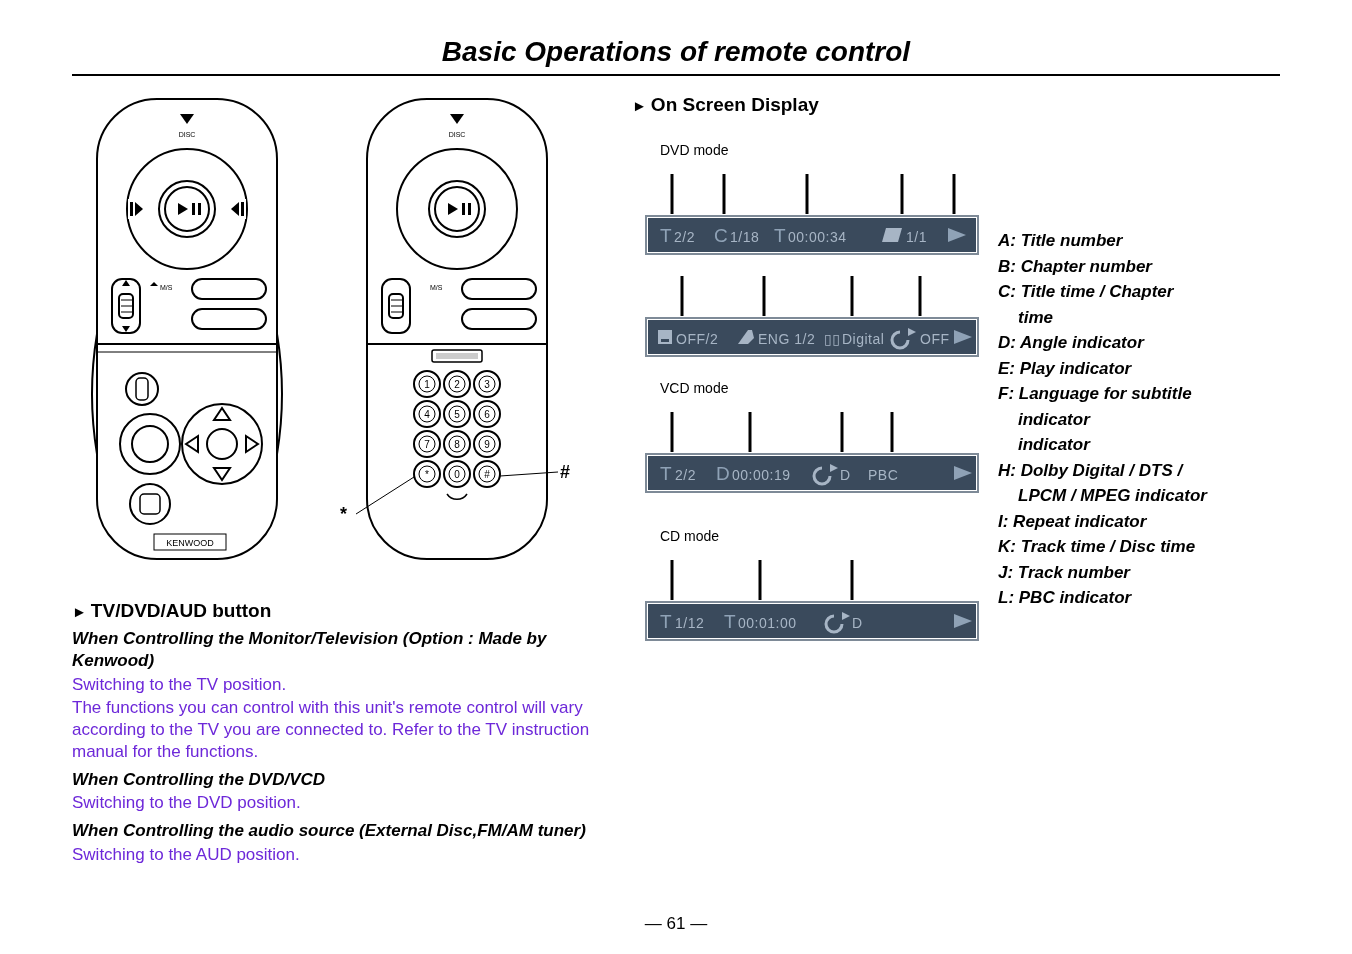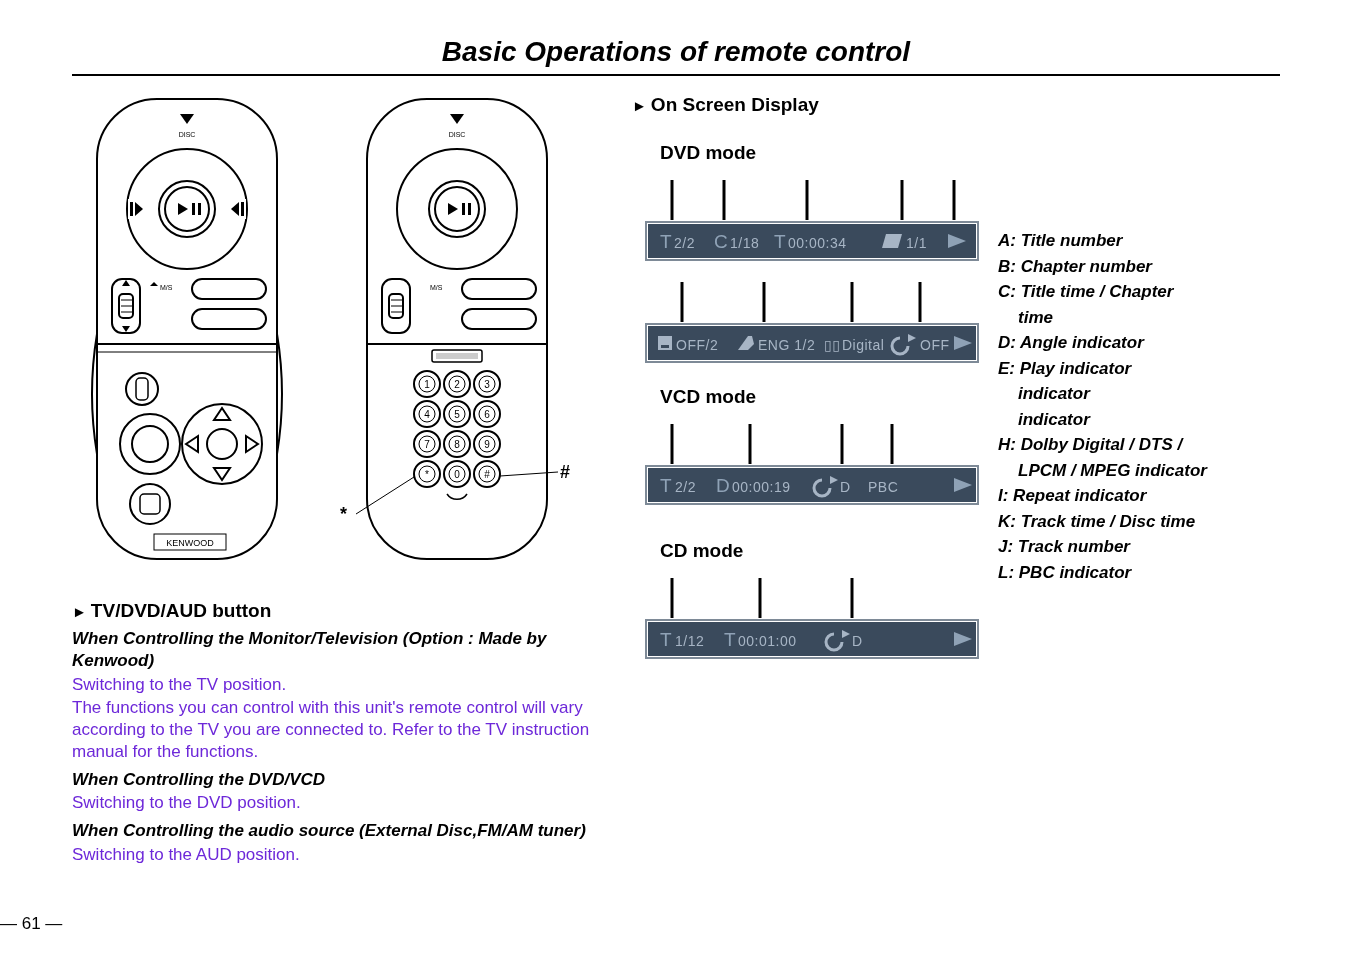--- a/index.html
+++ b/index.html
@@ -79,22 +79,22 @@
     margin: 2px 0 0 0;
     font-size: 17px;
     line-height: 1.28;
     color: #6d28d9;
   }
   .osd-section-title {
     margin-top: 0;
     margin-bottom: 6px;
   }
   .mode-heading {
-    font-weight: bold;
-    font-size: 19px;
+    font-weight: normal;
+    font-size: 14px;
     margin: 20px 0 10px 28px;
   }
   .osd-bar {
     margin-left: 10px;
     margin-bottom: 12px;
     position: relative;
   }
   .osd-bar svg { display:block; }
   .right-lower {
     display: flex;
@@ -108,21 +108,21 @@
     font-size: 17px;
     line-height: 1.5;
   }
   .legend div { white-space: nowrap; }
   .legend .ind { margin-left: 20px; font-style: italic; font-weight: bold; }
   .pagenum {
     position: absolute;
     bottom: 20px;
     left: 0;
     width: 1352px;
-    text-align: left;
+    text-align: center;
     font-size: 17px;
     margin-top: 20px;
   }
   .osd-text {
     font-family: "Arial Black", Arial, sans-serif;
     fill: #a7b5c5;
     font-size: 14px;
     letter-spacing: 0.5px;
   }
   .osd-first {
@@ -378,20 +378,21 @@
           </div>
         </div>
 
         <div class="legend" style="margin-top:100px">
           <div>A: Title number</div>
           <div>B: Chapter number</div>
           <div>C: Title time / Chapter</div>
           <div class="ind">   time</div>
           <div>D: Angle indicator</div>
           <div>E: Play indicator</div>
+          <div>F: Language for subtitle</div>
           <div class="ind">   indicator</div>
           <div class="ind">   indicator</div>
           <div>H: Dolby Digital / DTS /</div>
           <div class="ind">   LPCM / MPEG indicator</div>
           <div>I:  Repeat indicator</div>
           <div>K: Track time / Disc time</div>
           <div>J: Track number</div>
           <div>L: PBC indicator</div>
         </div>
       </div>

